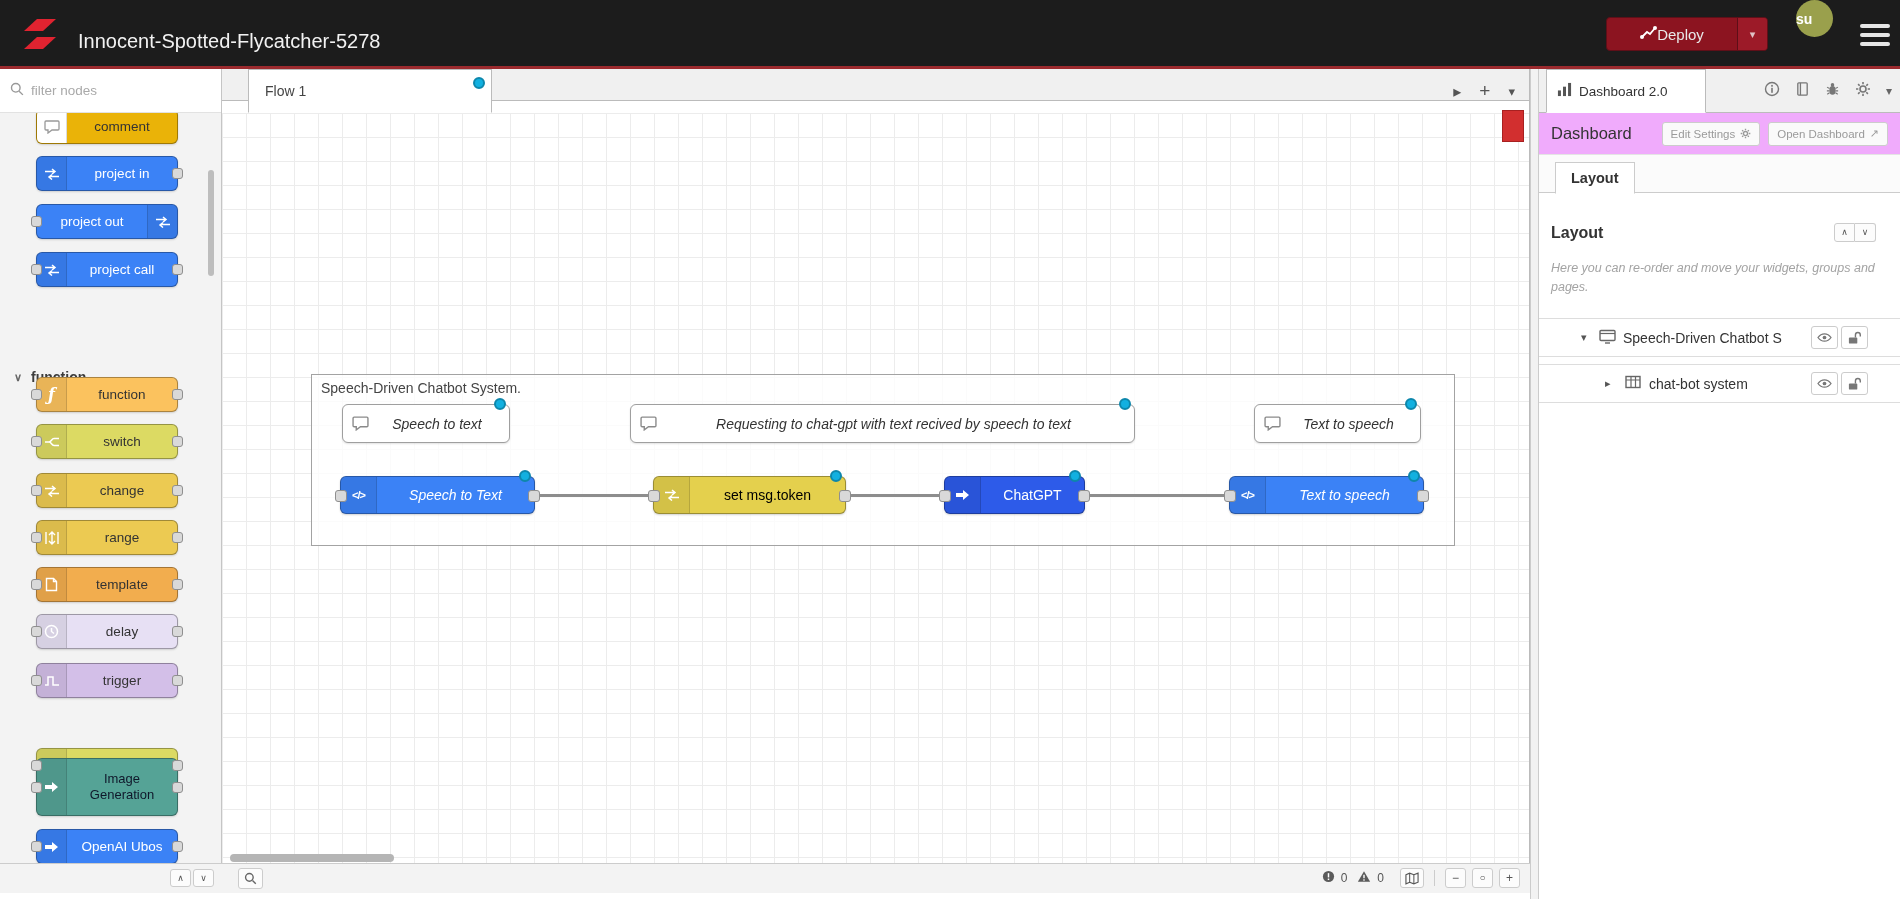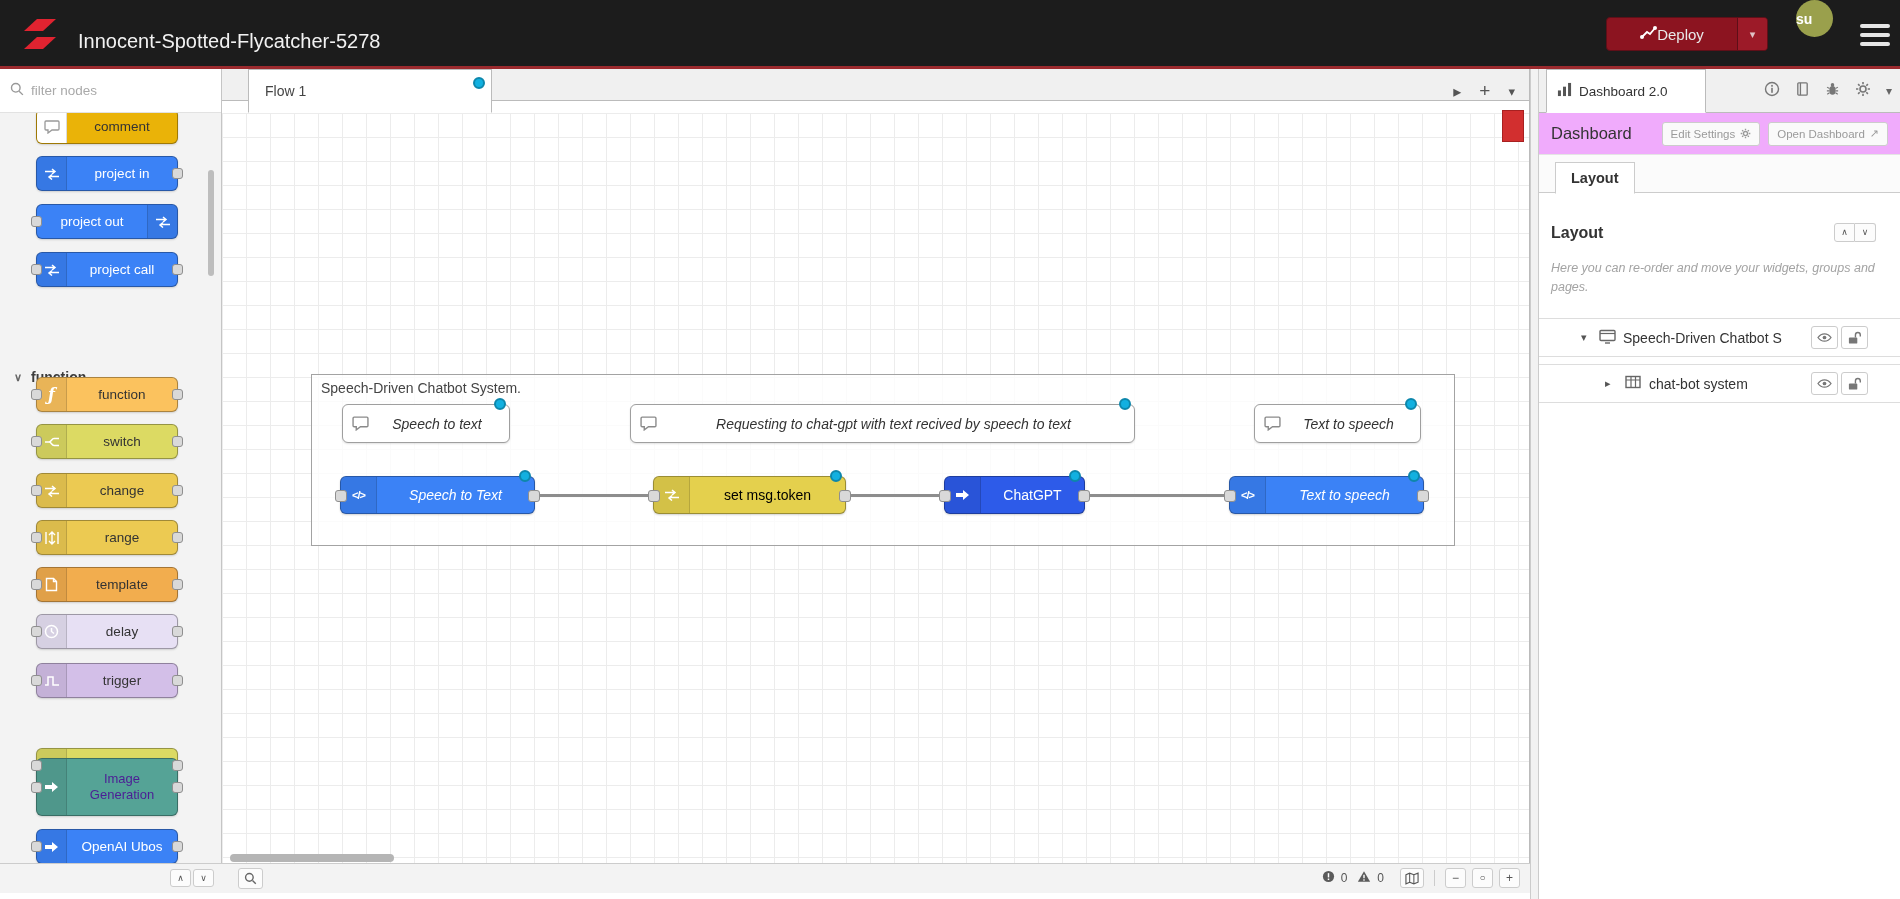--- a/index.html
+++ b/index.html
@@ -29,21 +29,21 @@
   .istrip.l { border-right:1px solid rgba(0,0,0,.14); border-radius:5px 0 0 5px; }
   .istrip.r { border-left:1px solid rgba(0,0,0,.14); border-radius:0 5px 5px 0; }
   .white { background:#eab308; }
   .teal  { background:#3b82f6; color:#fff; }
   .orange{ background:#fbc25e; }
   .olive { background:#dcda63; }
   .gold  { background:#ecca52; }
   .orange2{ background:#f2ad4e; }
   .lav   { background:#e7e0f4; }
   .purp  { background:#d3bfe8; }
-  .green { background:#55a396; color:#4c1d95; }
+  .green { background:#55a396; color:#0f172a; }
   .blue  { background:#2d5be9; color:#fff; }
   .yellow{ background:#e4d04d; }
   .tall { height:58px; }
   .tall .lbl { white-space:normal; text-align:center; line-height:1.2; font-size:13px; }
   .port { position:absolute; width:11px; height:11px; top:11px; background:#d9d9d9; border:1px solid #8f8f8f; border-radius:3px; z-index:2; }
   .port.in { left:-6px; } .port.out { right:-6px; }
   .tall .port { top:23px; }
   .pscroll { position:absolute; right:7px; top:101px; width:6px; height:106px; background:#bdbdbd; border-radius:3px; z-index:6; }
   .glyph-f { font-family:"DejaVu Serif",serif; font-style:italic; font-weight:bold; font-size:16px; color:#fff; }
   .glyph-code { font-weight:bold; font-size:11px; color:#fff; letter-spacing:-1px; }

